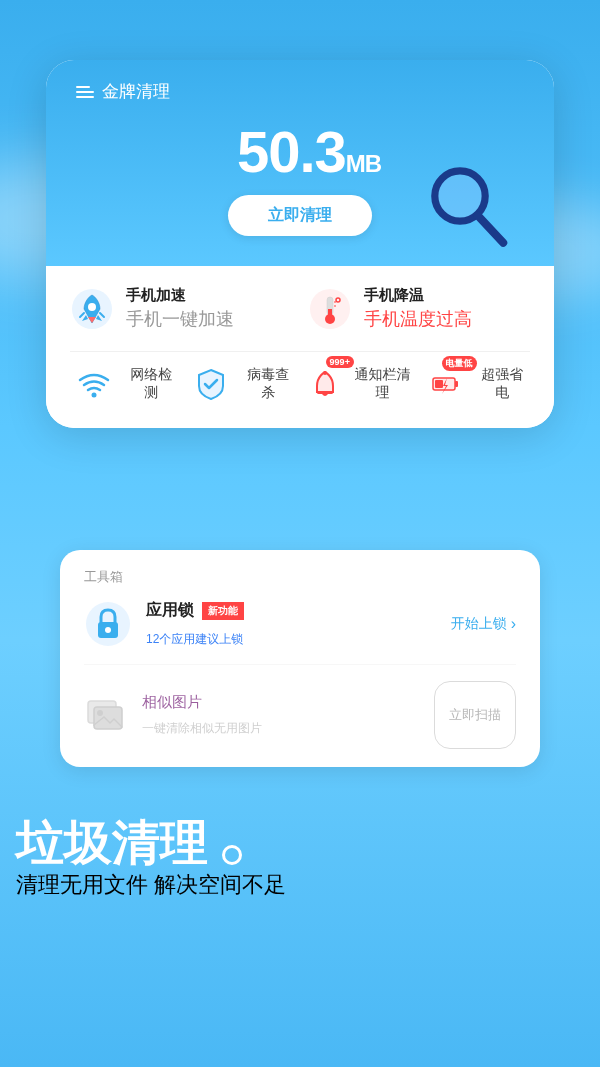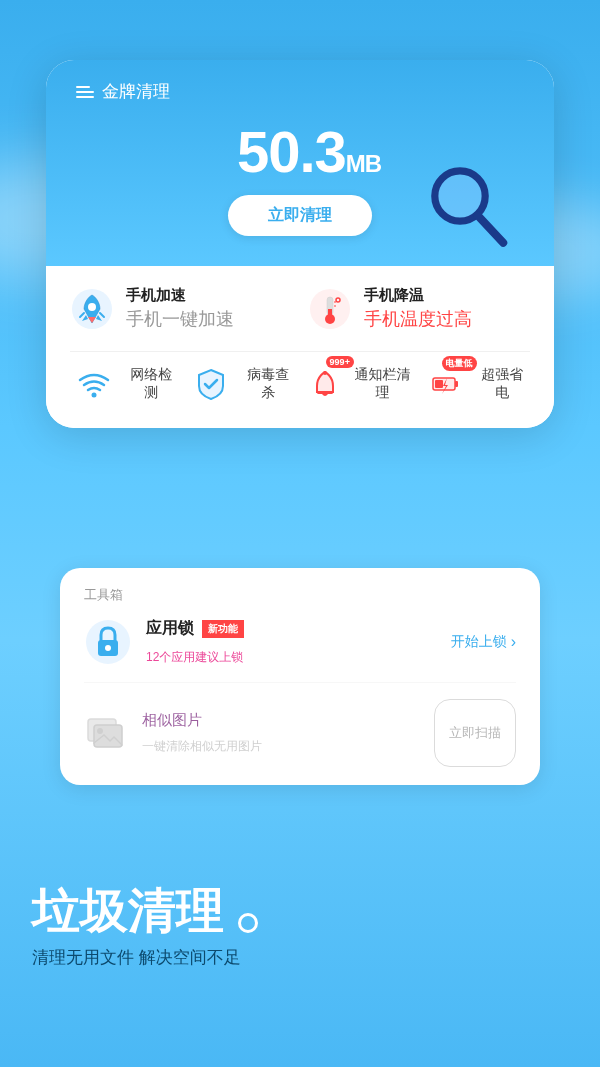--- a/index.html
+++ b/index.html
@@ -221,21 +221,21 @@
 
     .tool-label {
       font-size: 14px;
       color: #444;
       text-align: center;
     }
 
     
     .toolbox-card {
       position: absolute;
-      top: 568px;
+      top: 550px;
       left: 50%;
       transform: translateX(-50%);
       width: 480px;
       background: white;
       border-radius: 20px;
       z-index: 8;
       box-shadow: 0 4px 20px rgba(0,0,0,0.1);
       padding: 18px 24px;
     }
 
@@ -277,21 +277,21 @@
       background: #f44;
       color: white;
       font-size: 10px;
       font-weight: 600;
       padding: 2px 6px;
       border-radius: 0;
     }
 
     .applock-desc {
       font-size: 12px;
-      color: #ec4899;
+      color: #3b82f6;
       margin-top: 10px;
     }
 
     .applock-action {
       display: flex;
       align-items: center;
       gap: 4px;
       color: #3aaeee;
       font-size: 14px;
       cursor: pointer;
@@ -347,47 +347,46 @@
     }
 
     
     .bottom-section {
       position: absolute;
       bottom: 0;
       left: 0;
       right: 0;
       height: 280px;
       z-index: 5;
-      padding: 30px 32px;
+      padding: 30px 16px;
       display: flex;
       flex-direction: column;
-      justify-content: center;
     }
 
     .big-title {
       color: white;
       font-size: 48px;
       font-weight: 700;
       line-height: 1.1;
     }
 
     .circle-decoration {
       display: inline-block;
       width: 20px;
       height: 20px;
       border: 3px solid white;
       border-radius: 50%;
       margin-left: 10px;
       vertical-align: middle;
     }
 
     .subtitle {
-      color: #0c4a6e;
-      font-size: 17px;
-      margin-top: 8px;
+      color: #000000;
+      font-size: 22px;
+      margin-top: 0;
       font-weight: 400;
     }
 
     
     svg { display: block; }
   </style>
 </head>
 <body>
 
 <div class="bg"></div>

